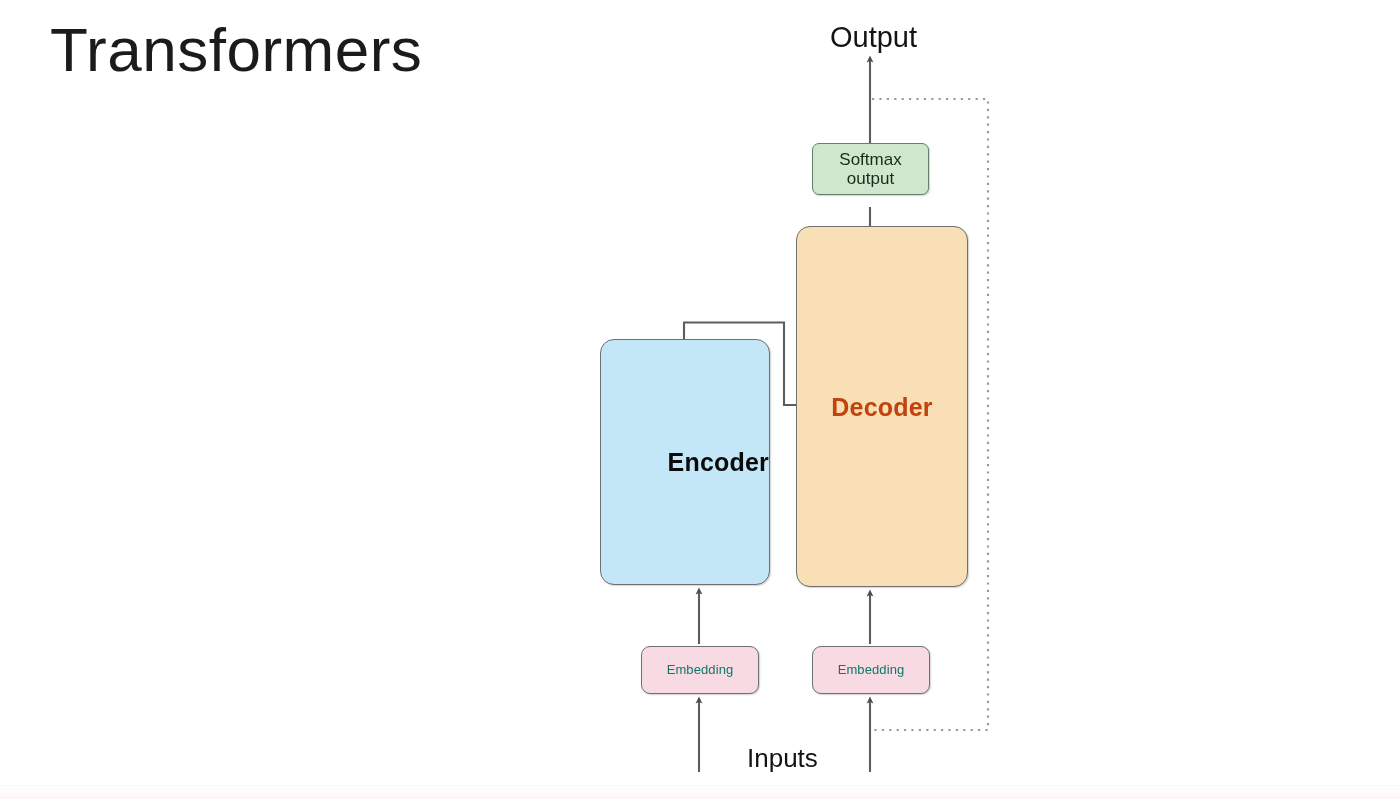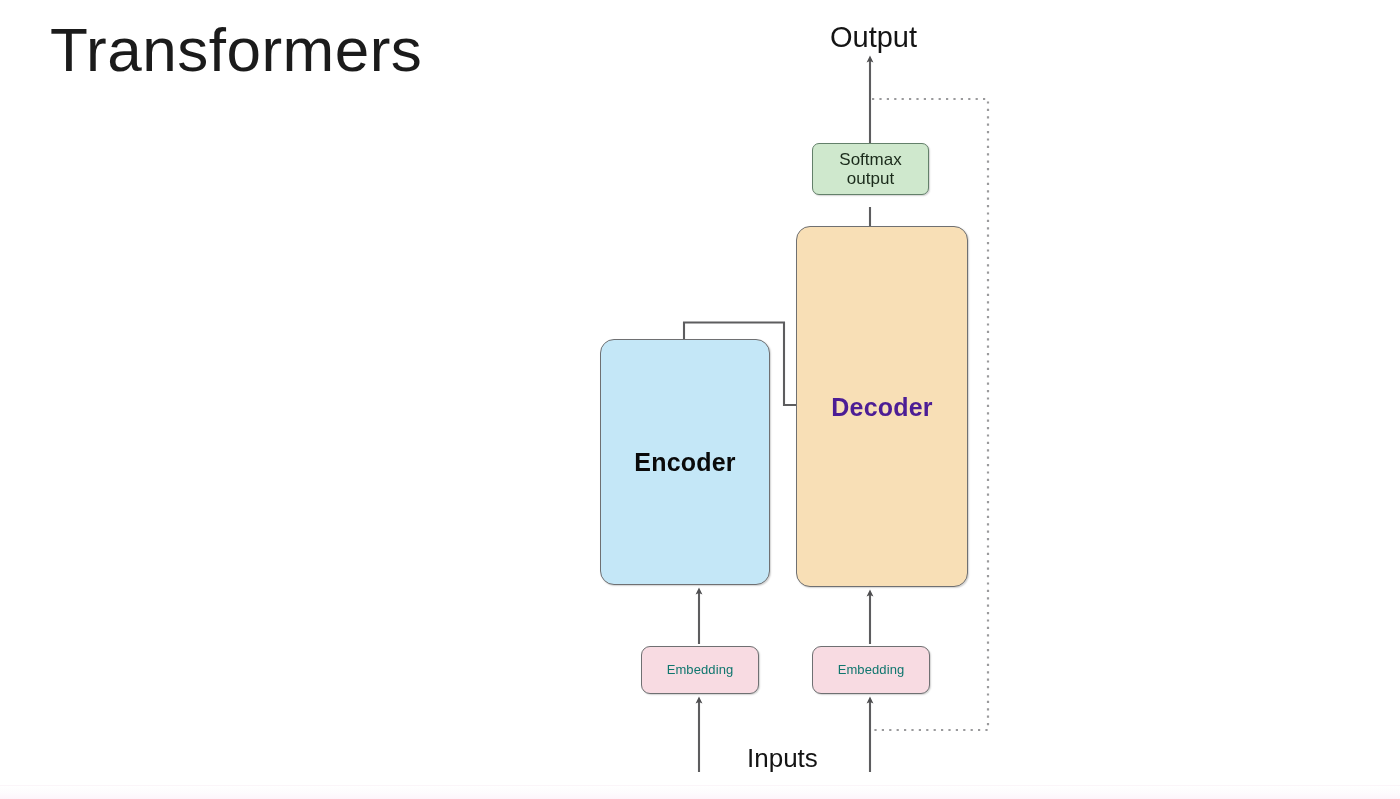--- a/index.html
+++ b/index.html
@@ -68,39 +68,40 @@
     display: block;
     line-height: 1.12;
   }
 
   #node-encoder {
     left: 600px; top: 339px;
     width: 170px; height: 246px;
     background: #c4e7f7;
     border-color: #6f7072;
     border-radius: 14px;
+    justify-content: flex-end;
   }
   #node-encoder .node-label {
     font-size: 25px;
     font-weight: 700;
     color: #0a0a0a;
     letter-spacing: 0.2px;
   }
 
   #node-decoder {
     left: 796px; top: 226px;
     width: 172px; height: 361px;
     background: #f8dfb6;
     border-color: #6f7072;
     border-radius: 14px;
   }
   #node-decoder .node-label {
     font-size: 25px;
     font-weight: 700;
-    color: #4c1d95;
+    color: #c2410c;
     letter-spacing: 0.2px;
   }
 
   #node-softmax {
     left: 812px; top: 143px;
     width: 117px; height: 52px;
     background: #cfe8cd;
     border-color: #63806a;
     border-radius: 7px;
   }

